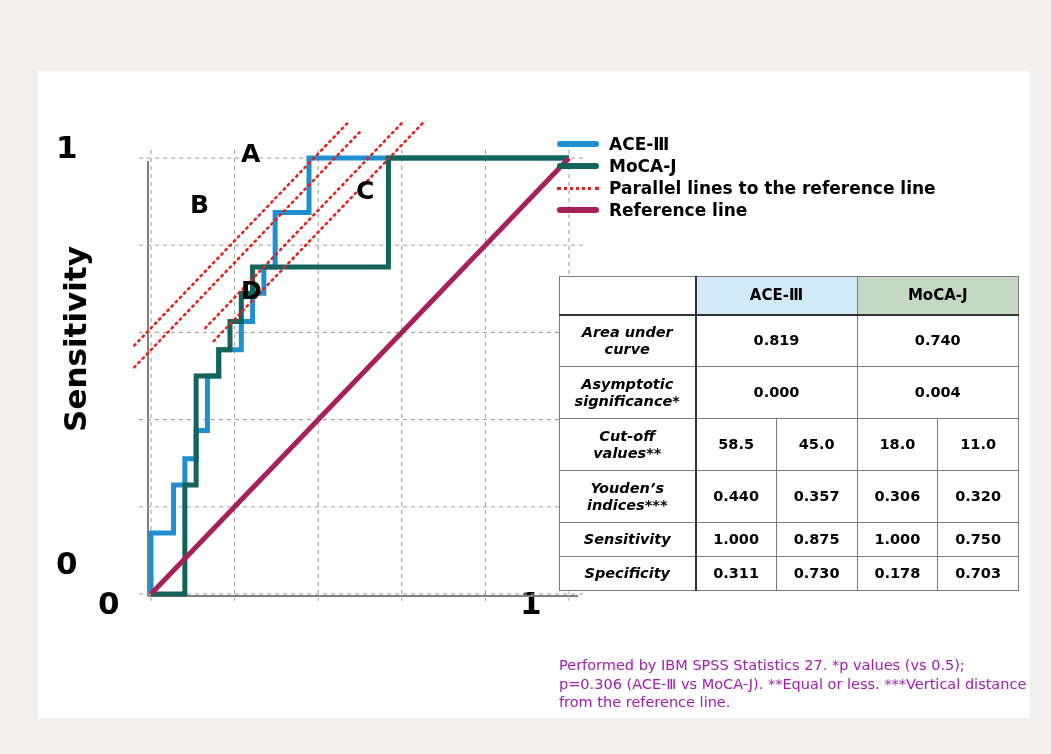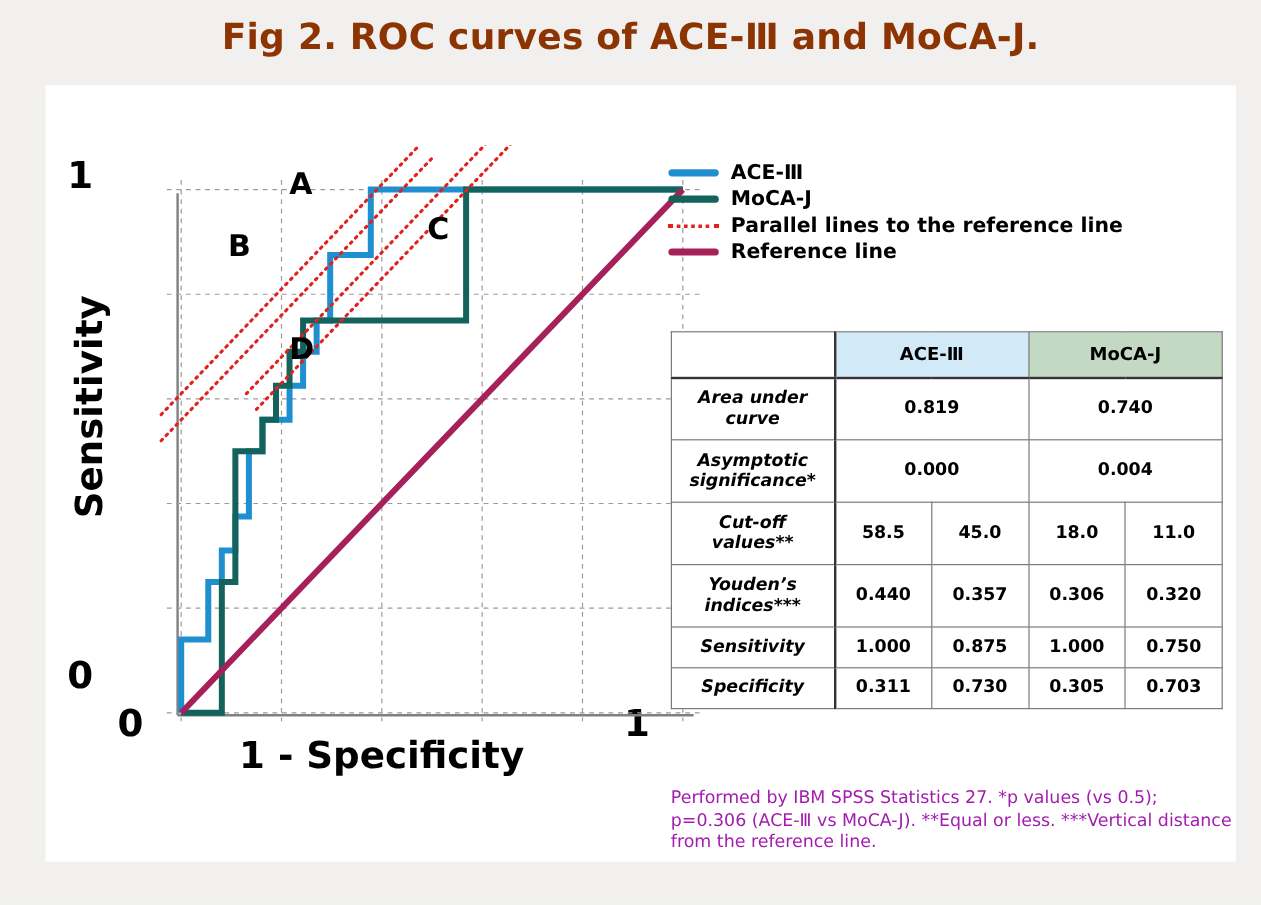--- a/index.html
+++ b/index.html
@@ -136,32 +136,30 @@
     font-size: 14.5px;
     color: #a21caf;
     line-height: 1.28;
   }
 </style>
 </head>
 <body>
 
 <div id="root">
 
-  <div id="figure-title">Fig 2. ROC curves of ACE-Ⅲ and MoCA-J.</div>
 
   <div id="card">
 
     <div id="chart-block">
 
       <div id="y-axis-title">Sensitivity</div>
       <div id="y-tick-1">1</div>
       <div id="y-tick-0">0</div>
       <div id="x-tick-0">0</div>
       <div id="x-tick-1">1</div>
-      <div id="x-axis-title">1 - Specificity</div>
 
       <svg id="plot-svg" width="500" height="480">
 
         <line x1="60" y1="40" x2="60" y2="475" stroke="#808080" stroke-width="2"></line>
         <line x1="60" y1="475" x2="490" y2="475" stroke="#808080" stroke-width="2"></line>
         <g id="gridlines">
             <line x1="63" y1="29" x2="63" y2="489" stroke="#9a9a9a" stroke-width="1" stroke-dasharray="4,4"></line>
             <line x1="51" y1="473" x2="495" y2="473" stroke="#9a9a9a" stroke-width="1" stroke-dasharray="4,4"></line>
             <line x1="146.60000000000002" y1="29" x2="146.60000000000002" y2="489" stroke="#9a9a9a" stroke-width="1" stroke-dasharray="4,4"></line>
             <line x1="51" y1="385.8" x2="495" y2="385.8" stroke="#9a9a9a" stroke-width="1" stroke-dasharray="4,4"></line>
@@ -263,21 +261,21 @@
             <td colspan="1">0.875</td>
             <td colspan="1">1.000</td>
             <td colspan="1">0.750</td>
           </tr>
           <tr class="one-line">
             <td class="rowhead">
               <div>Specificity</div>
             </td>
             <td colspan="1" class="thick-left">0.311</td>
             <td colspan="1">0.730</td>
-            <td colspan="1">0.305</td>
+            <td colspan="1">0.178</td>
             <td colspan="1">0.703</td>
           </tr>
         </tbody>
     </table>
 
     <div id="footnote">Performed by IBM SPSS Statistics 27. *p values (vs 0.5); p=0.306 (ACE-Ⅲ vs MoCA-J). **Equal or less. ***Vertical distance from the reference line.</div>
 
   </div>
 </div>
 

